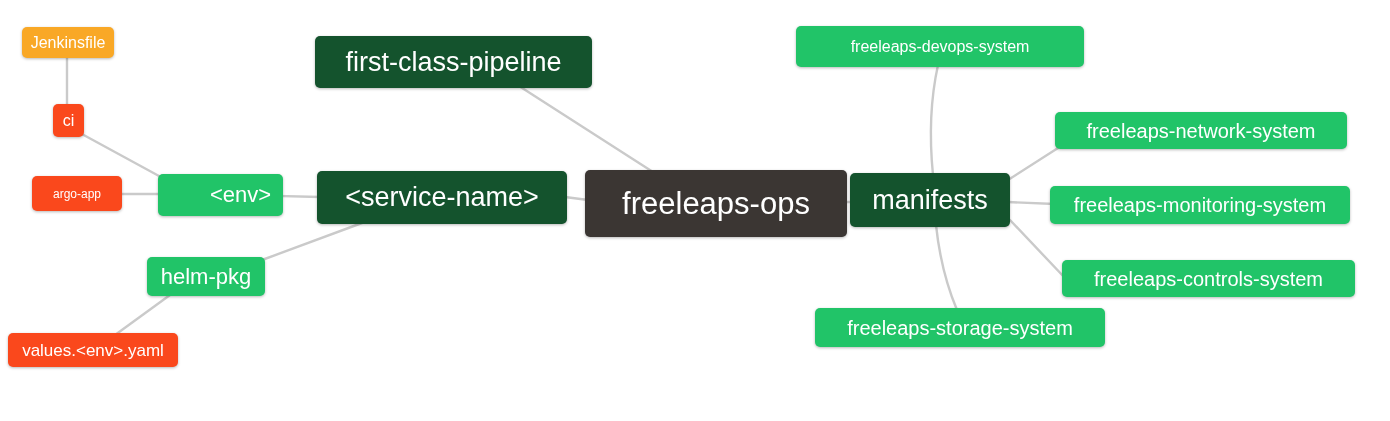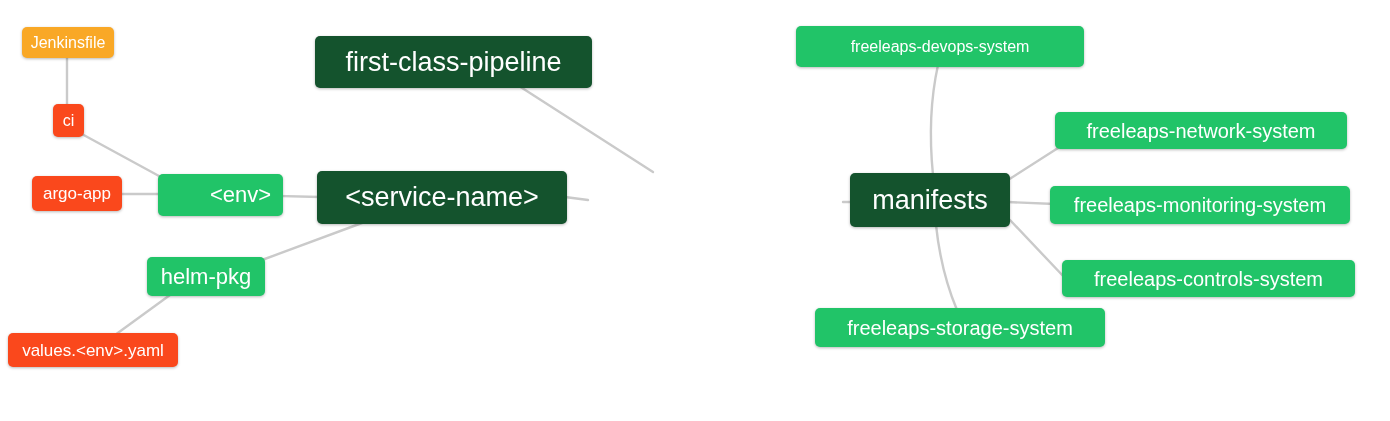--- a/index.html
+++ b/index.html
@@ -15,21 +15,21 @@
     box-shadow:0 1px 3px rgba(0,0,0,.28);font-weight:400;line-height:1;
   }
   .c-orange{background:#f9a826;}
   .c-red{background:#fa481c;}
   .c-green{background:#21c468;}
   .c-blue{background:#14532d;}
   .c-dark{background:#3b3633;}
   
   .n-jenkinsfile{left:22px;top:27px;width:92px;height:31px;font-size:16px;}
   .n-ci{left:53px;top:104px;width:31px;height:33px;font-size:16px;}
-  .n-argo{left:32px;top:176px;width:90px;height:35px;font-size:17px;}
+  .n-argo{left:32px;top:176px;width:90px;height:35px;font-size:12px;}
   .n-env{left:158px;top:174px;width:85px;height:42px;font-size:22px;padding-left:40px;}
   .n-helm{left:147px;top:257px;width:118px;height:39px;font-size:22px;}
   .n-values{left:8px;top:333px;width:170px;height:34px;font-size:17px;}
   .n-pipeline{left:315px;top:36px;width:277px;height:52px;font-size:27px;}
   .n-service{left:317px;top:171px;width:250px;height:53px;font-size:27px;}
   .n-root{left:585px;top:170px;width:262px;height:67px;font-size:31px;}
   .n-manifests{left:850px;top:173px;width:160px;height:54px;font-size:27px;}
   .n-devops{left:796px;top:26px;width:288px;height:41px;font-size:16px;}
   .n-network{left:1055px;top:112px;width:292px;height:37px;font-size:20px;}
   .n-monitoring{left:1050px;top:186px;width:300px;height:38px;font-size:20px;text-align:center;}
@@ -59,20 +59,21 @@
   </svg>
 
   <div class="node c-orange n-jenkinsfile">Jenkinsfile</div>
   <div class="node c-red n-ci">ci</div>
   <div class="node c-red n-argo">argo-app</div>
   <div class="node c-green n-env">&lt;env&gt;</div>
   <div class="node c-green n-helm">helm-pkg</div>
   <div class="node c-red n-values">values.&lt;env&gt;.yaml</div>
   <div class="node c-blue n-pipeline">first-class-pipeline</div>
   <div class="node c-blue n-service">&lt;service-name&gt;</div>
+  <div class="node c-dark n-root">freeleaps-ops</div>
   <div class="node c-blue n-manifests">manifests</div>
   <div class="node c-green n-devops">freeleaps-devops-system</div>
   <div class="node c-green n-network">freeleaps-network-system</div>
   <div class="node c-green n-monitoring">freeleaps-monitoring-system</div>
   <div class="node c-green n-controls">freeleaps-controls-system</div>
   <div class="node c-green n-storage">freeleaps-storage-system</div>
 
 </div>
 
 </body></html>

